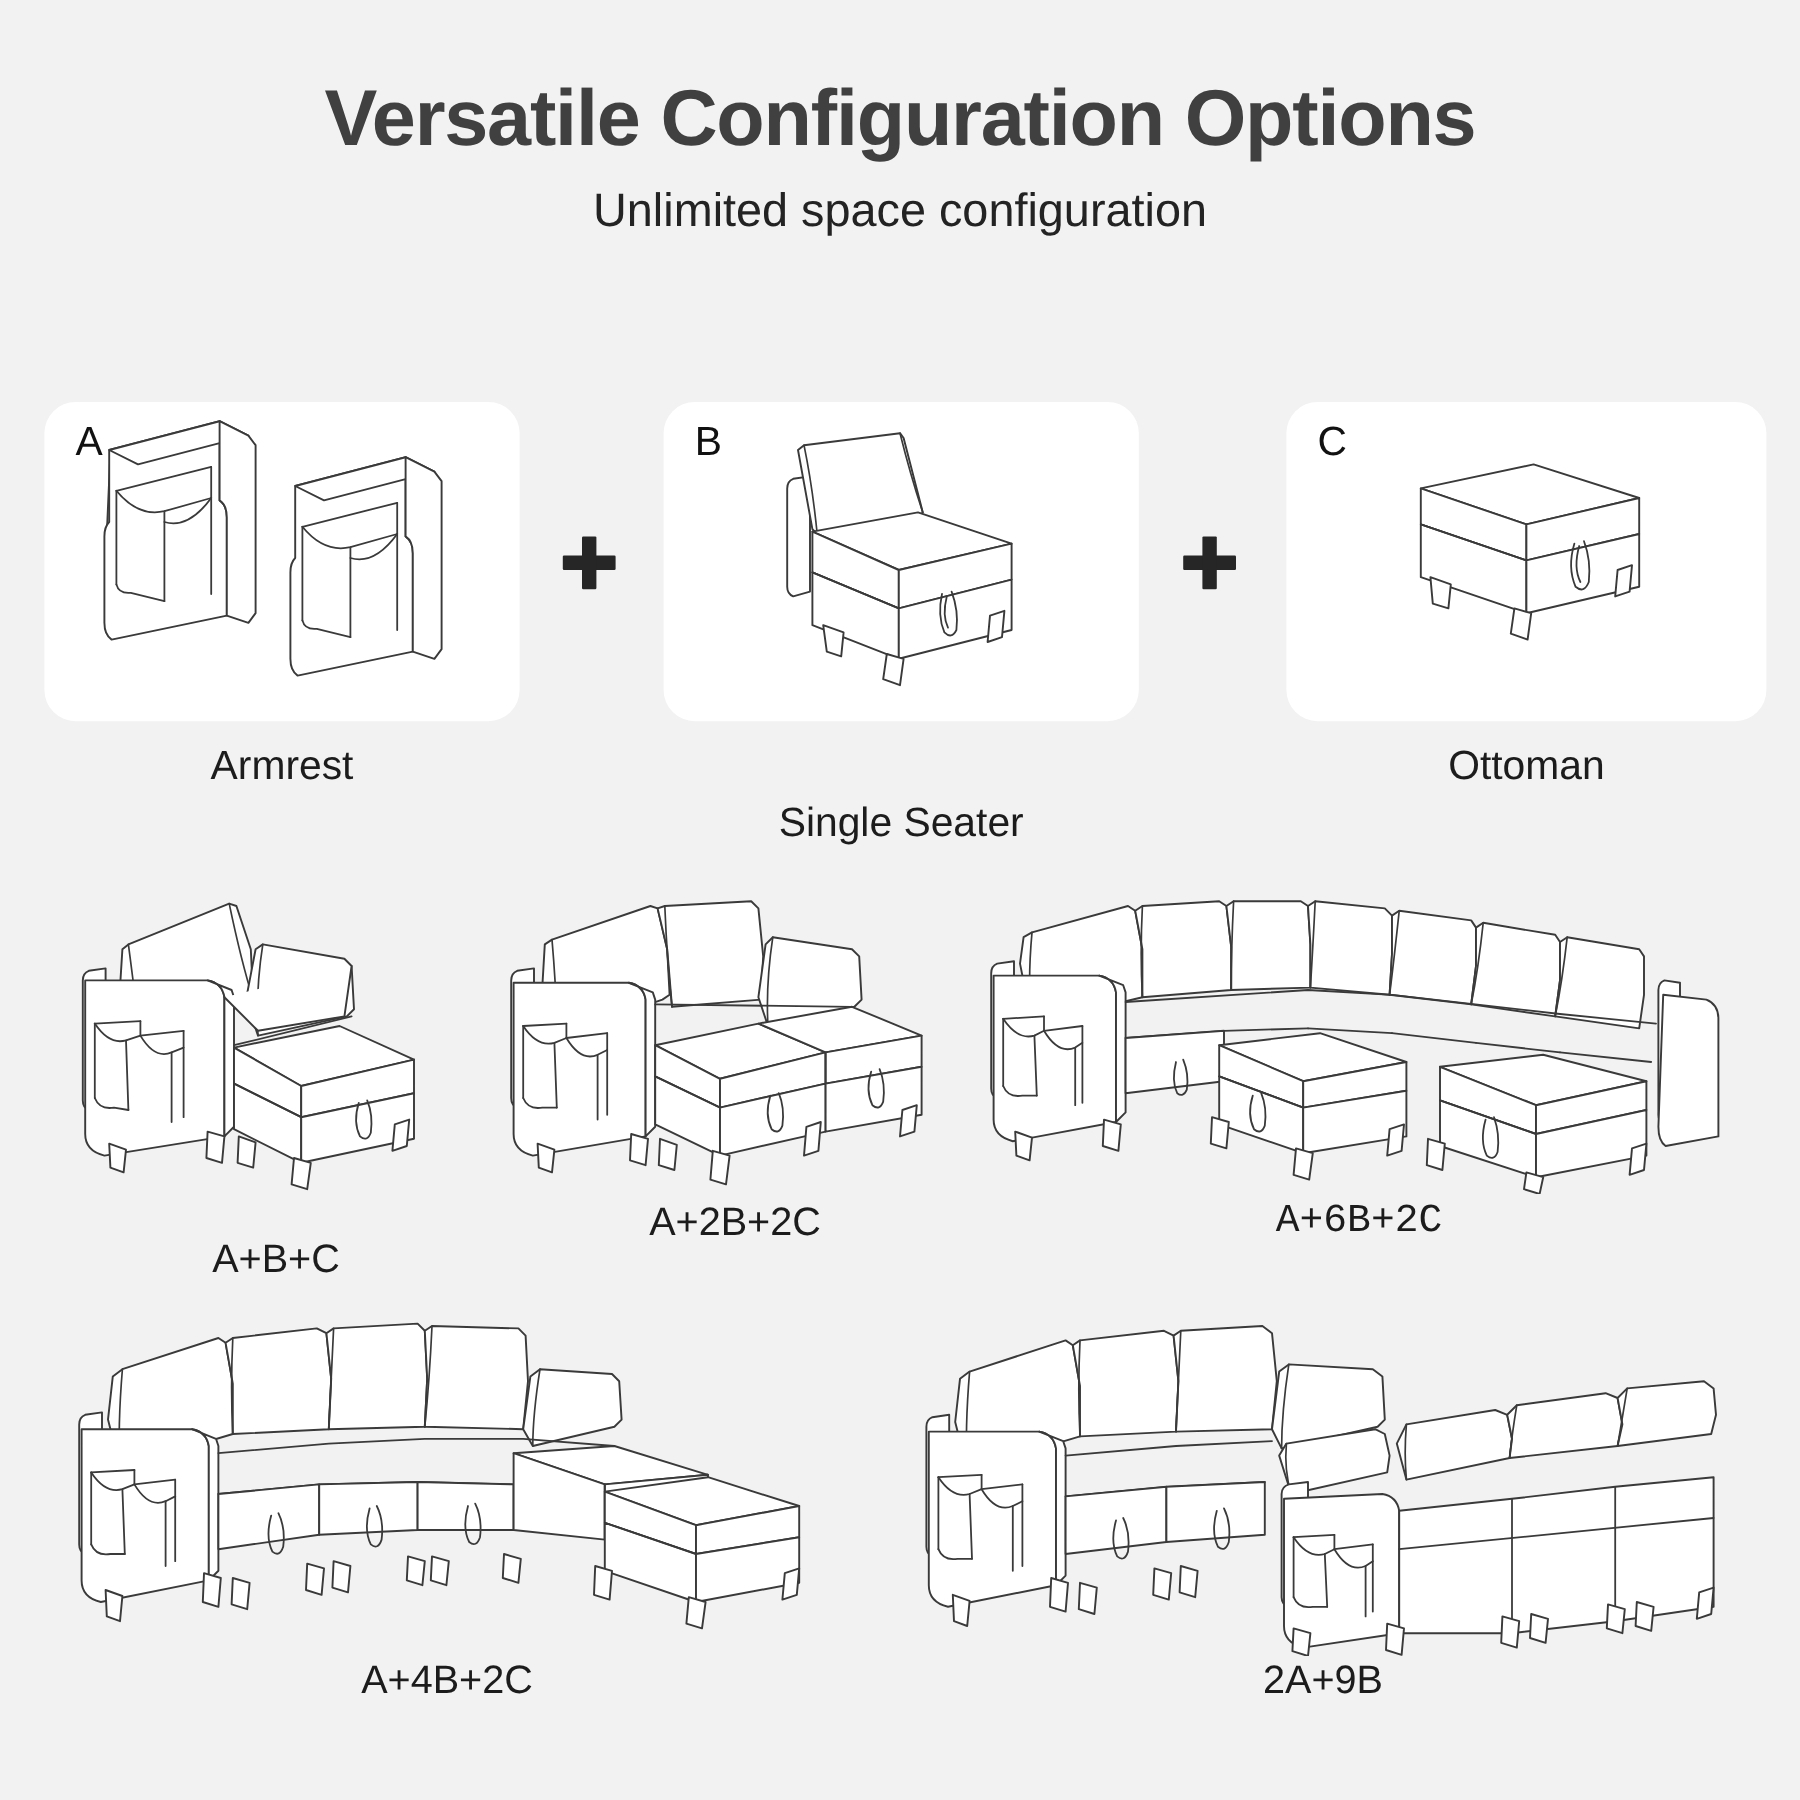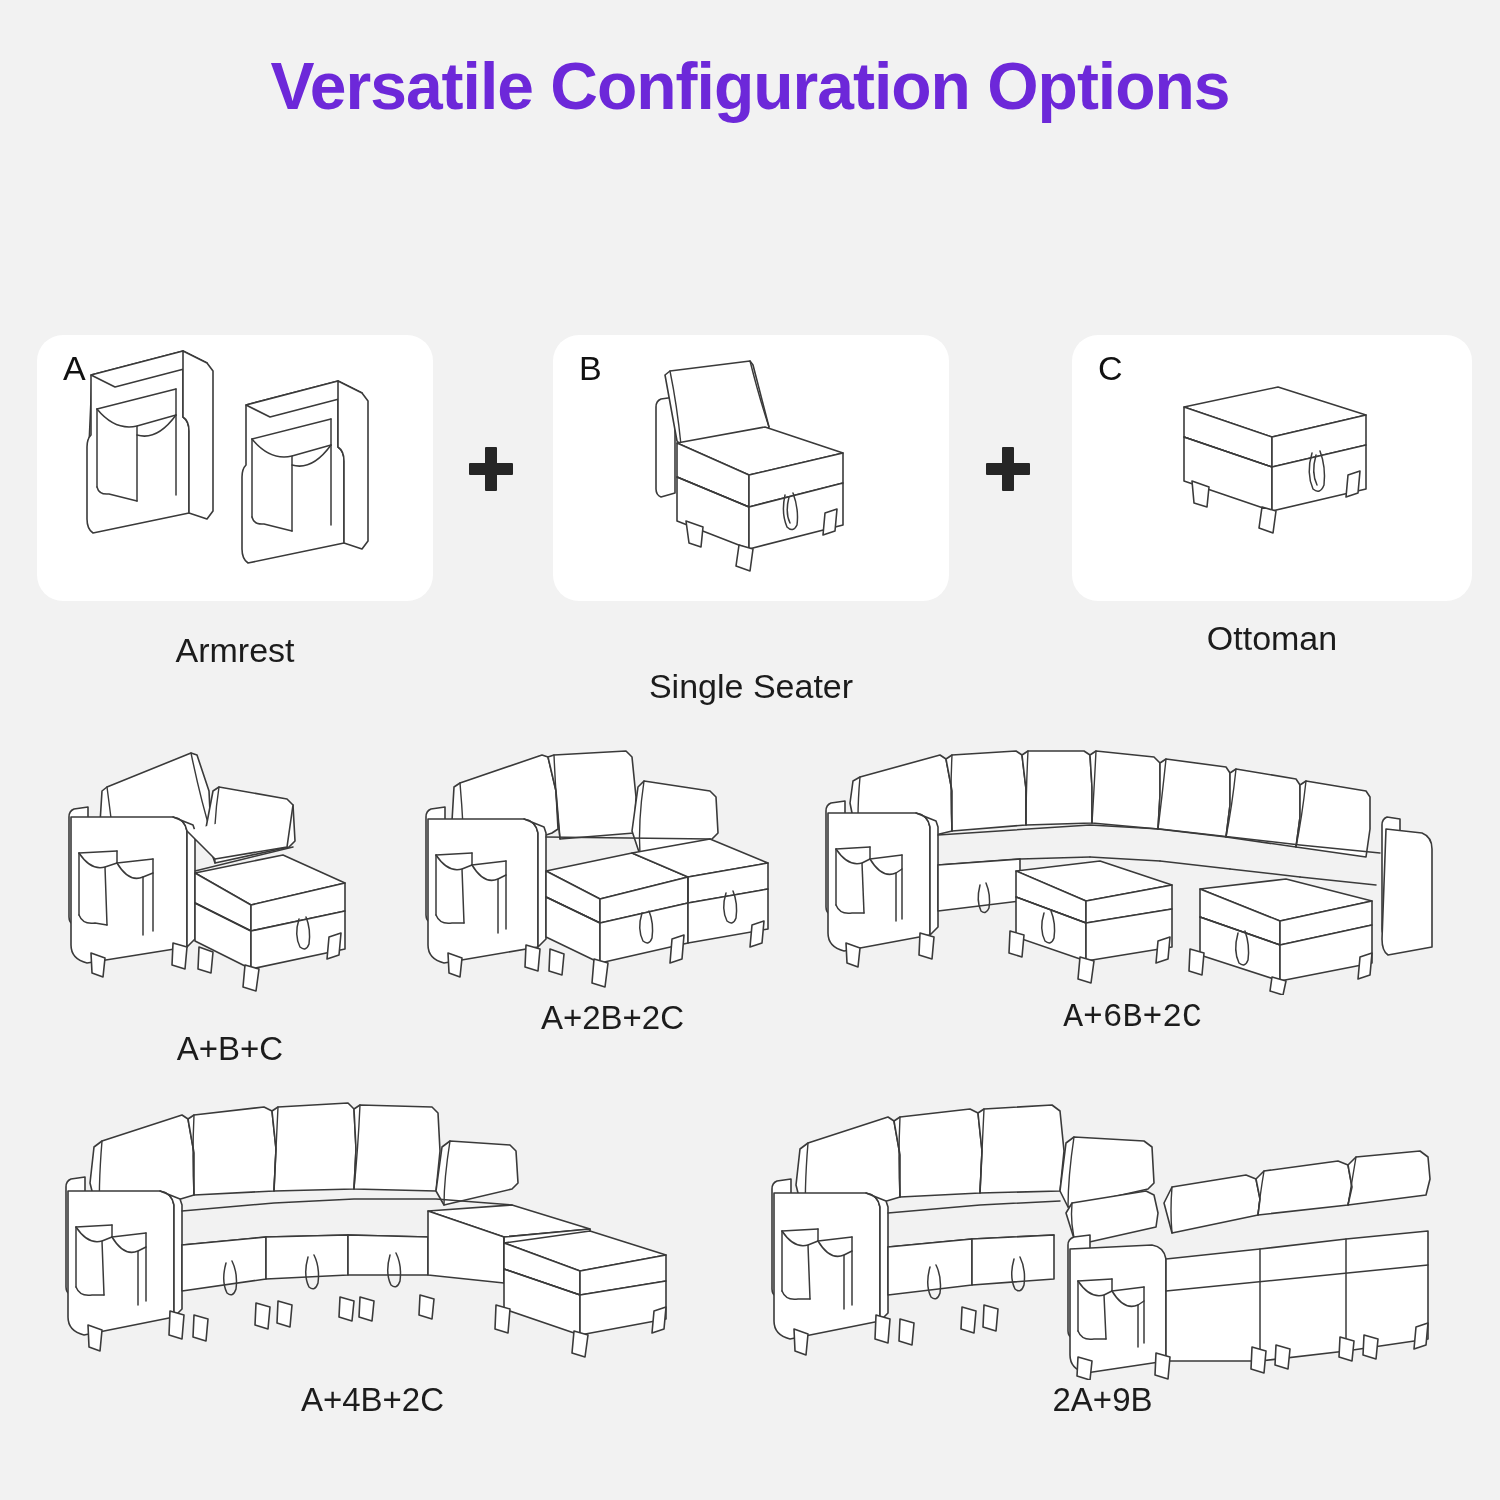--- a/index.html
+++ b/index.html
@@ -22,22 +22,22 @@
     top: 52px;
     left: 0;
     width: 1500px;
     text-align: center;
   }
   .page-title {
     font-size: 66px;
     font-weight: bold;
     letter-spacing: -1px;
     line-height: 1.04;
-    color: #6d28d9;
-    margin: 0;
+    color: #404040;
+    margin: 12px;
   }
   .page-subtitle {
     font-size: 39px;
     font-weight: normal;
     color: #232323;
     margin: 22px 0 0 0;
     line-height: 1.1;
   }
 
   
@@ -76,21 +76,21 @@
   .card-art svg { display: block; width: 100%; height: 100%; }
 
   .component-label {
     position: absolute;
     top: 285px;
     font-size: 34px;
     color: #1c1c1c;
     text-align: center;
     line-height: 1.1;
   }
-  .label-a { left: 0px;   width: 396px; margin-top: 12px; }
+  .label-a { left: 0px;   width: 396px; }
   .label-b { left: 516px; width: 396px; margin-top: 48px; }
   .label-c { left: 1035px; width: 400px; }
 
   .plus-sign {
     position: absolute;
     top: 112px;
     width: 44px;
     height: 44px;
     color: #262626;
     font-size: 0;
@@ -147,20 +147,21 @@
   
   .la { fill: #ffffff; stroke: #3a3a3a; stroke-width: 1.6; stroke-linejoin: round; stroke-linecap: round; }
   .la-thin { fill: none; stroke: #3a3a3a; stroke-width: 1.4; stroke-linecap: round; }
   .la-none { fill: none; stroke: #3a3a3a; stroke-width: 1.5; stroke-linejoin: round; stroke-linecap: round; }
 </style>
 </head>
 <body>
 
 <div class="header">
   <h1 class="page-title">Versatile Configuration Options</h1>
+  <p class="page-subtitle">Unlimited space configuration</p>
 </div>
 
 <div class="component-row">
 
   <div class="component-card card-a">
     <div class="card-art">
       <svg viewBox="0 0 396 266" xmlns="http://www.w3.org/2000/svg">
 
         <g>
           <path class="la" d="M52 110 L55 42 L143 19 L146 87 Z" transform="translate(0,0)"></path>

